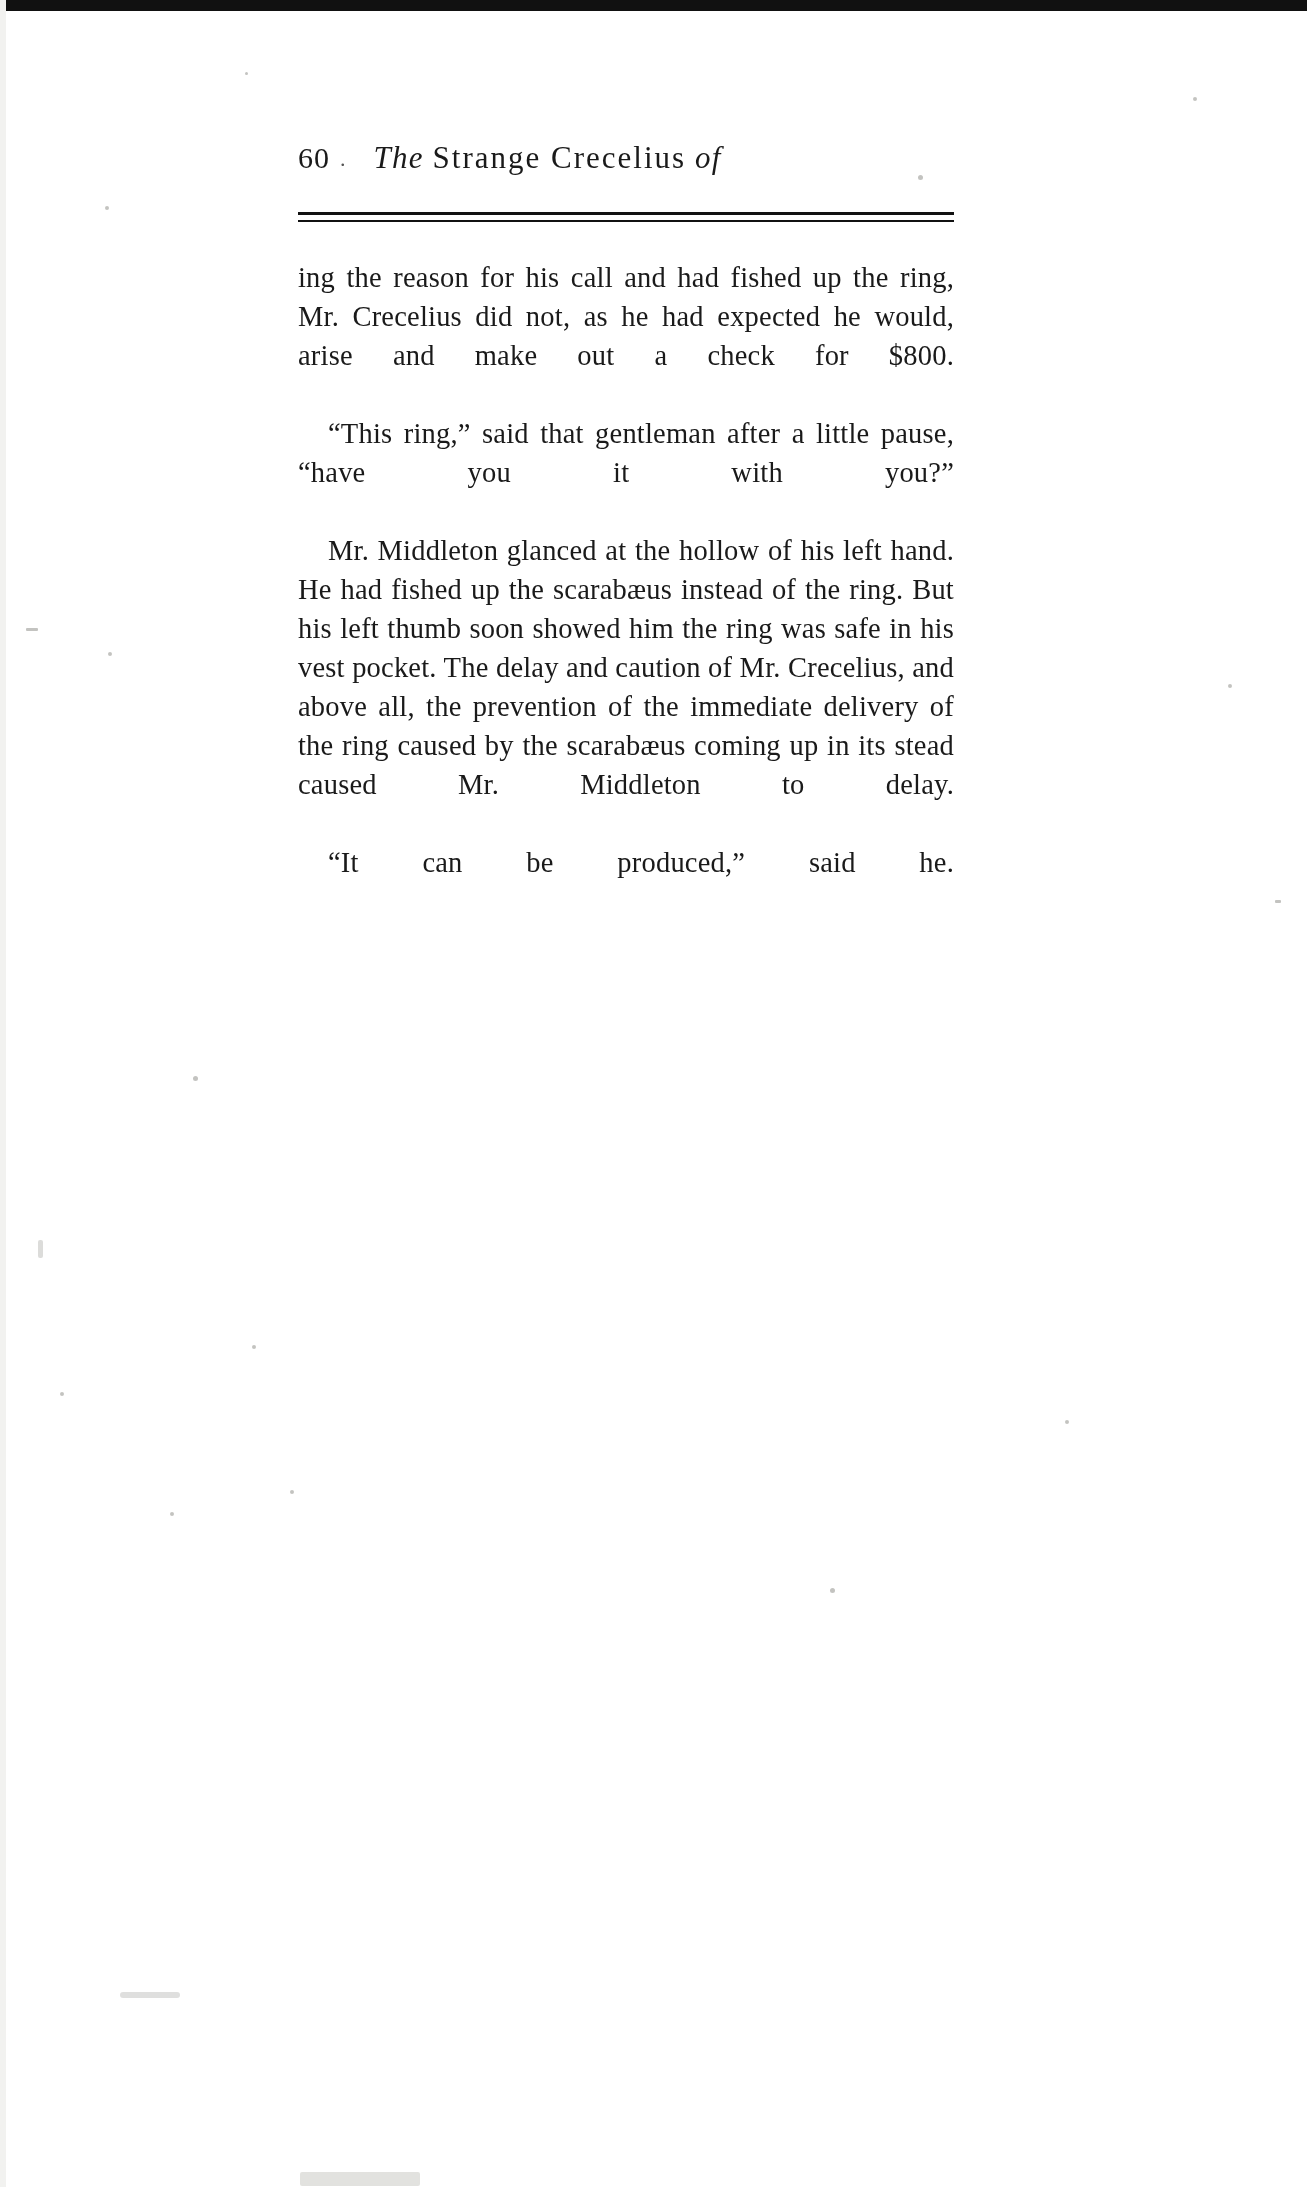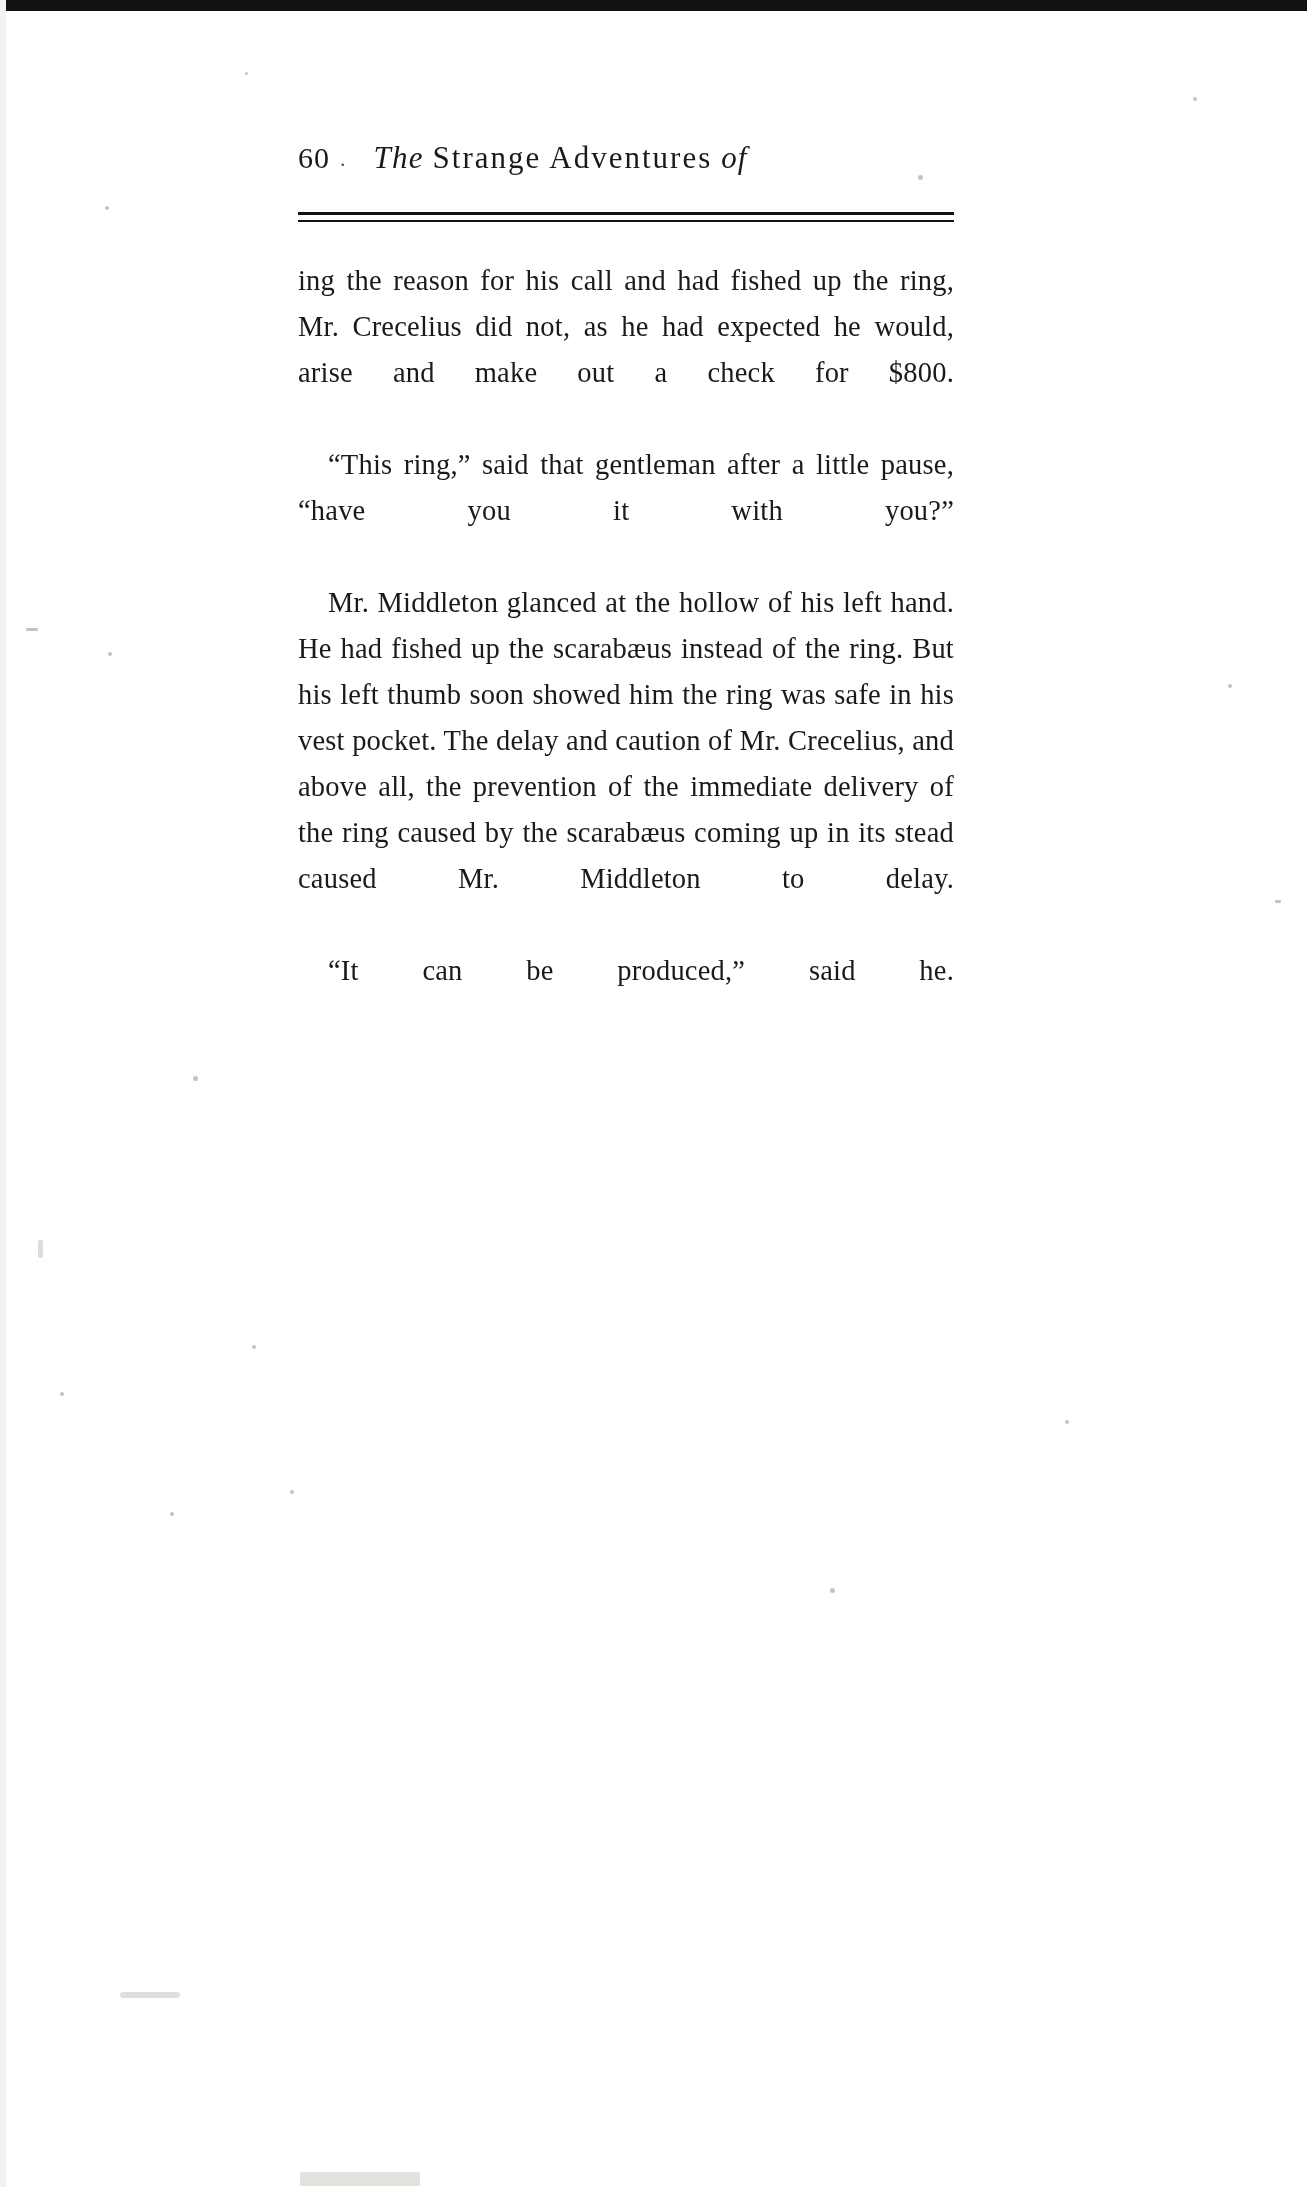--- a/index.html
+++ b/index.html
@@ -106,21 +106,21 @@
   .rule-thin {
     height: 2px;
     background: #111;
   }
 
   
   .body {
     margin-top: 36px;
     width: 656px;
     font-size: 28.5px;
-    line-height: 46px;
+    line-height: 39px;
     text-align: justify;
     text-justify: inter-word;
     letter-spacing: .2px;
   }
   .body p {
     margin: 0;
     text-indent: 0;
   }
   .body p.ind {
     text-indent: 30px;
@@ -167,21 +167,21 @@
   <div class="speck" style="left:830px;top:1588px;width:5px;height:5px;"></div>
   <div class="speck" style="left:120px;top:1992px;width:60px;height:6px;border-radius:3px;opacity:.45;"></div>
 
   <div class="content">
 
     <div class="runhead">
       <span class="folio">60</span>
       <span class="folio-dot">.</span>
       <span class="runhead-title">
         <span class="it">The</span>
-        <span class="sp">Strange  Adventures</span>
+        <span class="sp">Strange  Crecelius</span>
         <span class="it">of</span>
       </span>
     </div>
 
     <div class="rules">
       <div class="rule-thick"></div>
       <div class="rule-gap"></div>
       <div class="rule-thin"></div>
     </div>
 

